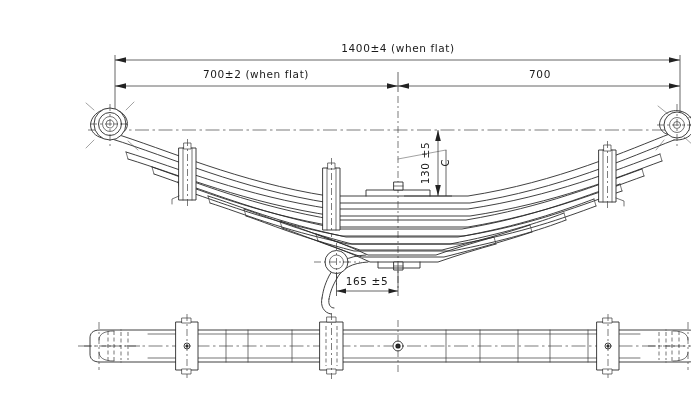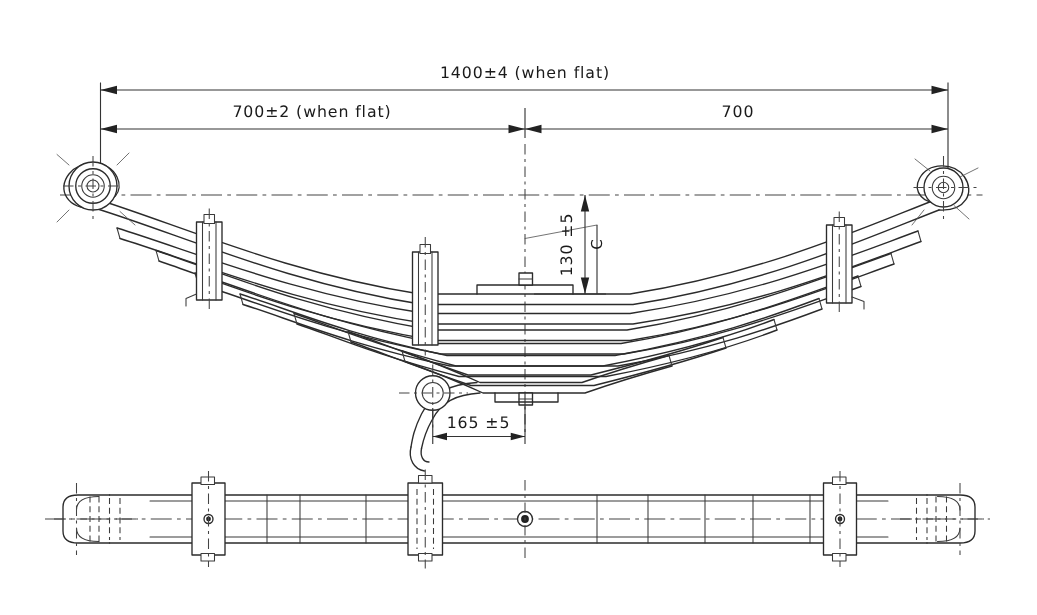--- a/index.html
+++ b/index.html
@@ -13,20 +13,21 @@
     height: 410px;
     position: relative;
     overflow: hidden;
     font-family: "DejaVu Sans", sans-serif;
   }
   #drawing-root {
     position: absolute;
     left: 0; top: 0;
     width: 644px;
     height: 410px;
+    padding-left: 48px;
   }
   svg.cad {
     display: block;
     width: 691px;
     height: 410px;
     background: #ffffff;
   }
   .dim-text {
     font-family: "DejaVu Sans", sans-serif;
     font-size: 10.5px;

